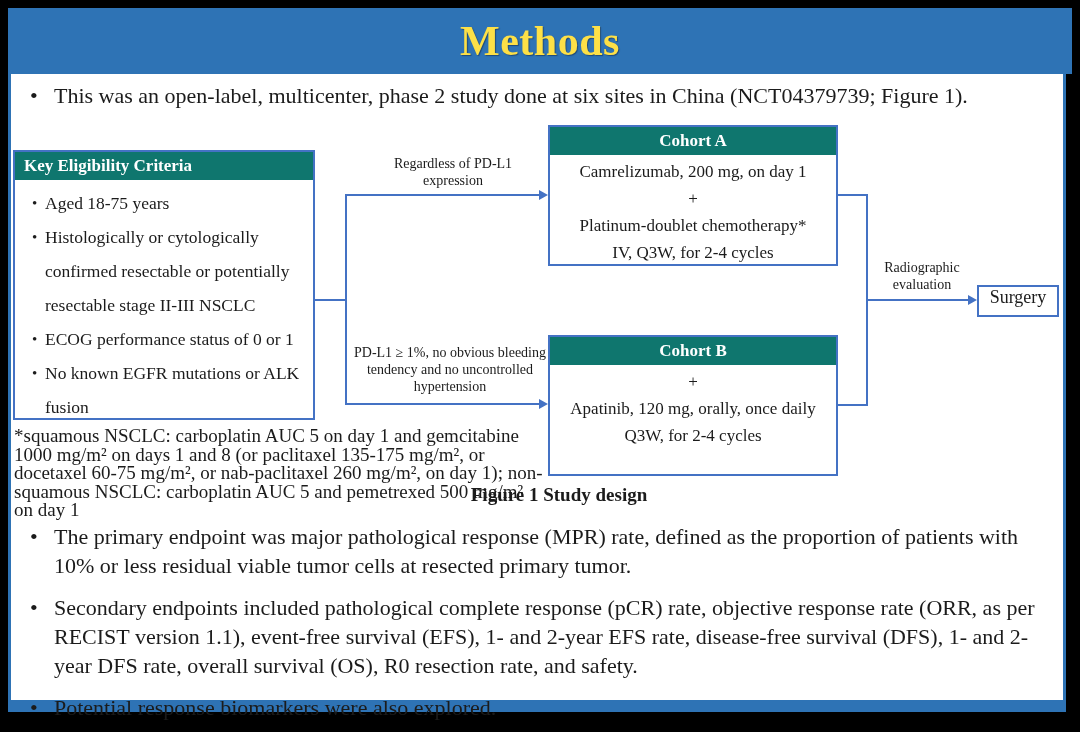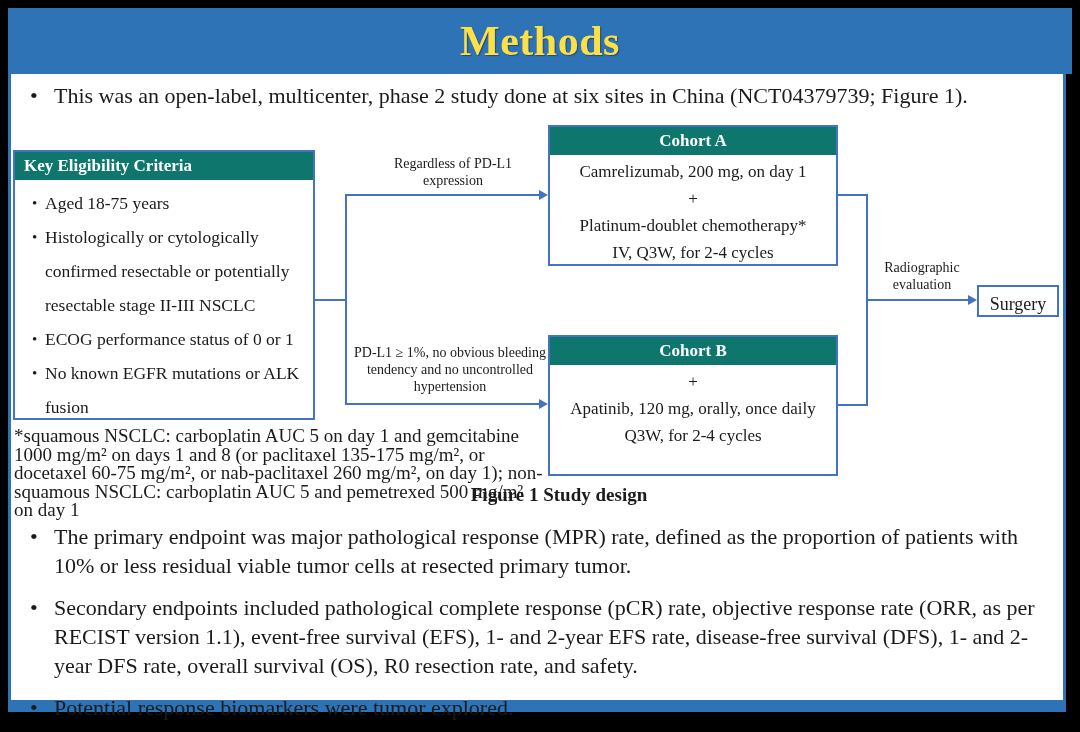--- a/index.html
+++ b/index.html
@@ -56,21 +56,21 @@
 
   .cohort-box { left:548px; width:290px; height:141px; }
   .cohort-a { top:125px; }
   .cohort-b { top:335px; }
   .cohort-box .box-header { text-align:center; }
   .cohort-line { font-size:17px; line-height:27px; text-align:center; }
   .cohort-body { padding-top:3px; }
 
   .surgery-box {
     left:977px; top:285px; width:82px; height:32px;
-    display:flex; align-items:flex-end; justify-content:center;
+    display:flex; align-items:flex-start; justify-content:center;
     font-size:18px;
   }
 
   
   .hline,.vline { position:absolute; background:#4472c4; }
   .arrowhead {
     position:absolute; width:0; height:0;
     border-top:5px solid transparent; border-bottom:5px solid transparent;
     border-left:9px solid #4472c4;
   }
@@ -163,17 +163,17 @@
     <div class="bullet-row">
       <span class="bullet-dot">•</span>
       <span class="bullet-text">The primary endpoint was major pathological response (MPR) rate, defined as the proportion of patients with 10% or less residual viable tumor cells at resected primary tumor.</span>
     </div>
     <div class="bullet-row">
       <span class="bullet-dot">•</span>
       <span class="bullet-text">Secondary endpoints included pathological complete response (pCR) rate, objective response rate (ORR, as per RECIST version 1.1), event-free survival (EFS), 1- and 2-year EFS rate, disease-free survival (DFS), 1- and 2-year DFS rate, overall survival (OS), R0 resection rate, and safety.</span>
     </div>
     <div class="bullet-row">
       <span class="bullet-dot">•</span>
-      <span class="bullet-text">Potential response biomarkers were tumor explored.</span>
+      <span class="bullet-text">Potential response biomarkers were also explored.</span>
     </div>
   </div>
 
 </div>
 
 </body></html>

